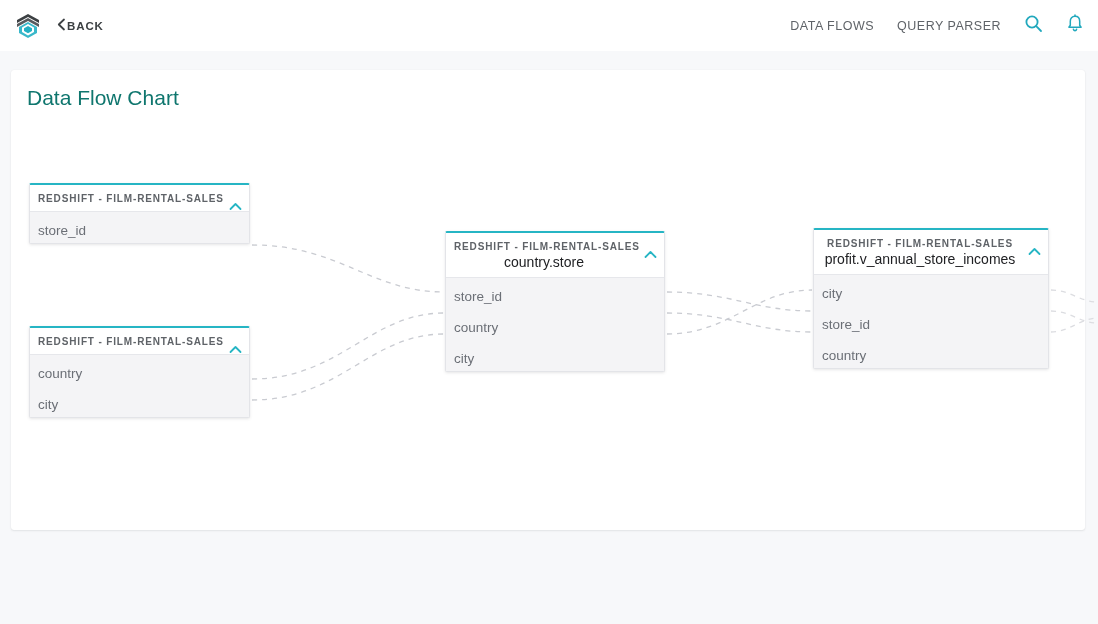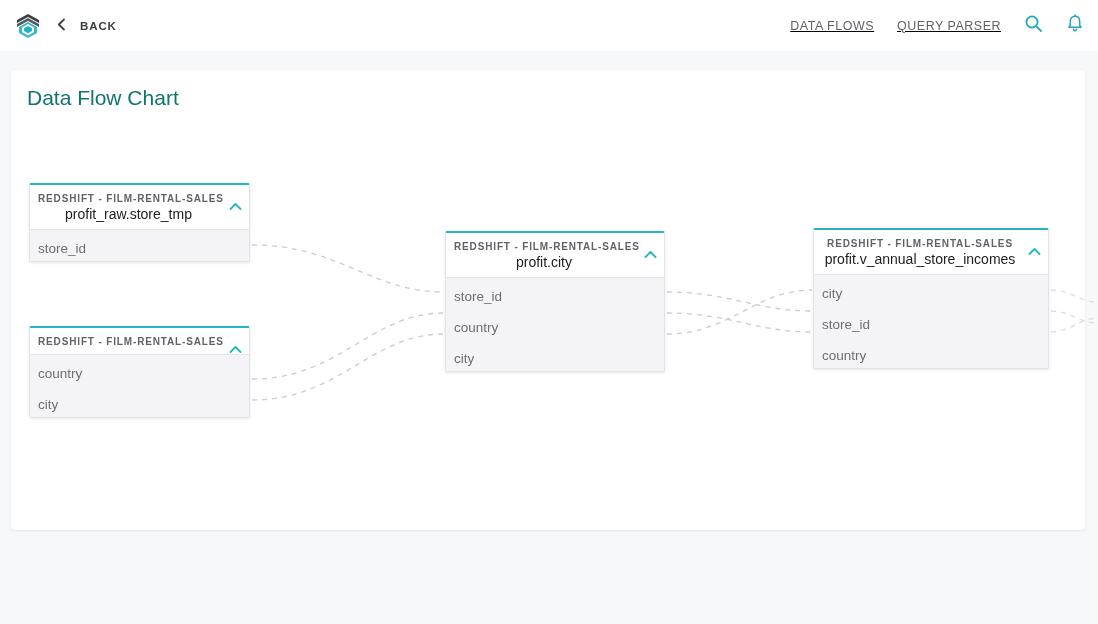--- a/index.html
+++ b/index.html
@@ -16,31 +16,31 @@
     width: 1098px; height: 51px;
     background: #ffffff;
     display: flex; align-items: center;
   }
   .logo-wrap {
     position: absolute; left: 12px; top: 10px;
     width: 32px; height: 32px;
   }
   .back-btn {
     position: absolute; left: 57px; top: 17px;
-    display: flex; align-items: center; gap: 14px;
+    display: flex; align-items: center; gap: 1px;
     cursor: pointer;
   }
   .back-chevron { display: block; }
   .back-label {
     font-size: 11.5px; letter-spacing: 0.9px;
     font-weight: 700; color: #3c4043;
   }
   .nav-right {
     position: absolute; right: 14px; top: 0;
-    height: 51px; display: flex; align-items: center; gap: 23px; text-decoration: underline;
+    height: 51px; display: flex; align-items: center; gap: 23px;
   }
   .nav-link {
     font-size: 12.5px; letter-spacing: 0.5px;
     color: #5f6368; font-weight: 400; cursor: pointer;
     white-space: nowrap;
   }
   .nav-icon { cursor: pointer; display: block; }
 
   
   .panel {
@@ -174,21 +174,20 @@
       <path d="M1051,290 C1070,290 1080,302 1098,302"></path>
       <path d="M1051,311 C1070,311 1080,323 1098,323"></path>
       <path d="M1051,332 C1070,332 1080,318 1098,318"></path>
     </g>
   </svg>
 </div>
 
 <div class="node" style="left:29px; top:183px; width:221px;">
   <div class="node-head">
     <div class="node-source">REDSHIFT - FILM-RENTAL-SALES</div>
-    <div class="node-title">profit_raw.store_tmp</div>
     <span class="node-collapse">
       <svg width="13" height="9" viewBox="0 0 13 9">
         <polyline points="1.5,7 6.5,2 11.5,7" fill="none" stroke="#26b5c4" stroke-width="1.8" stroke-linecap="round" stroke-linejoin="round"></polyline>
       </svg>
     </span>
   </div>
   <div class="node-fields">
     <div class="field">store_id</div>
   </div>
 </div>
@@ -204,21 +203,21 @@
   </div>
   <div class="node-fields">
     <div class="field">country</div>
     <div class="field">city</div>
   </div>
 </div>
 
 <div class="node" style="left:445px; top:231px; width:220px;">
   <div class="node-head">
     <div class="node-source">REDSHIFT - FILM-RENTAL-SALES</div>
-    <div class="node-title">profit.city</div>
+    <div class="node-title">country.store</div>
     <span class="node-collapse">
       <svg width="13" height="9" viewBox="0 0 13 9">
         <polyline points="1.5,7 6.5,2 11.5,7" fill="none" stroke="#26b5c4" stroke-width="1.8" stroke-linecap="round" stroke-linejoin="round"></polyline>
       </svg>
     </span>
   </div>
   <div class="node-fields">
     <div class="field">store_id</div>
     <div class="field">country</div>
     <div class="field">city</div>

